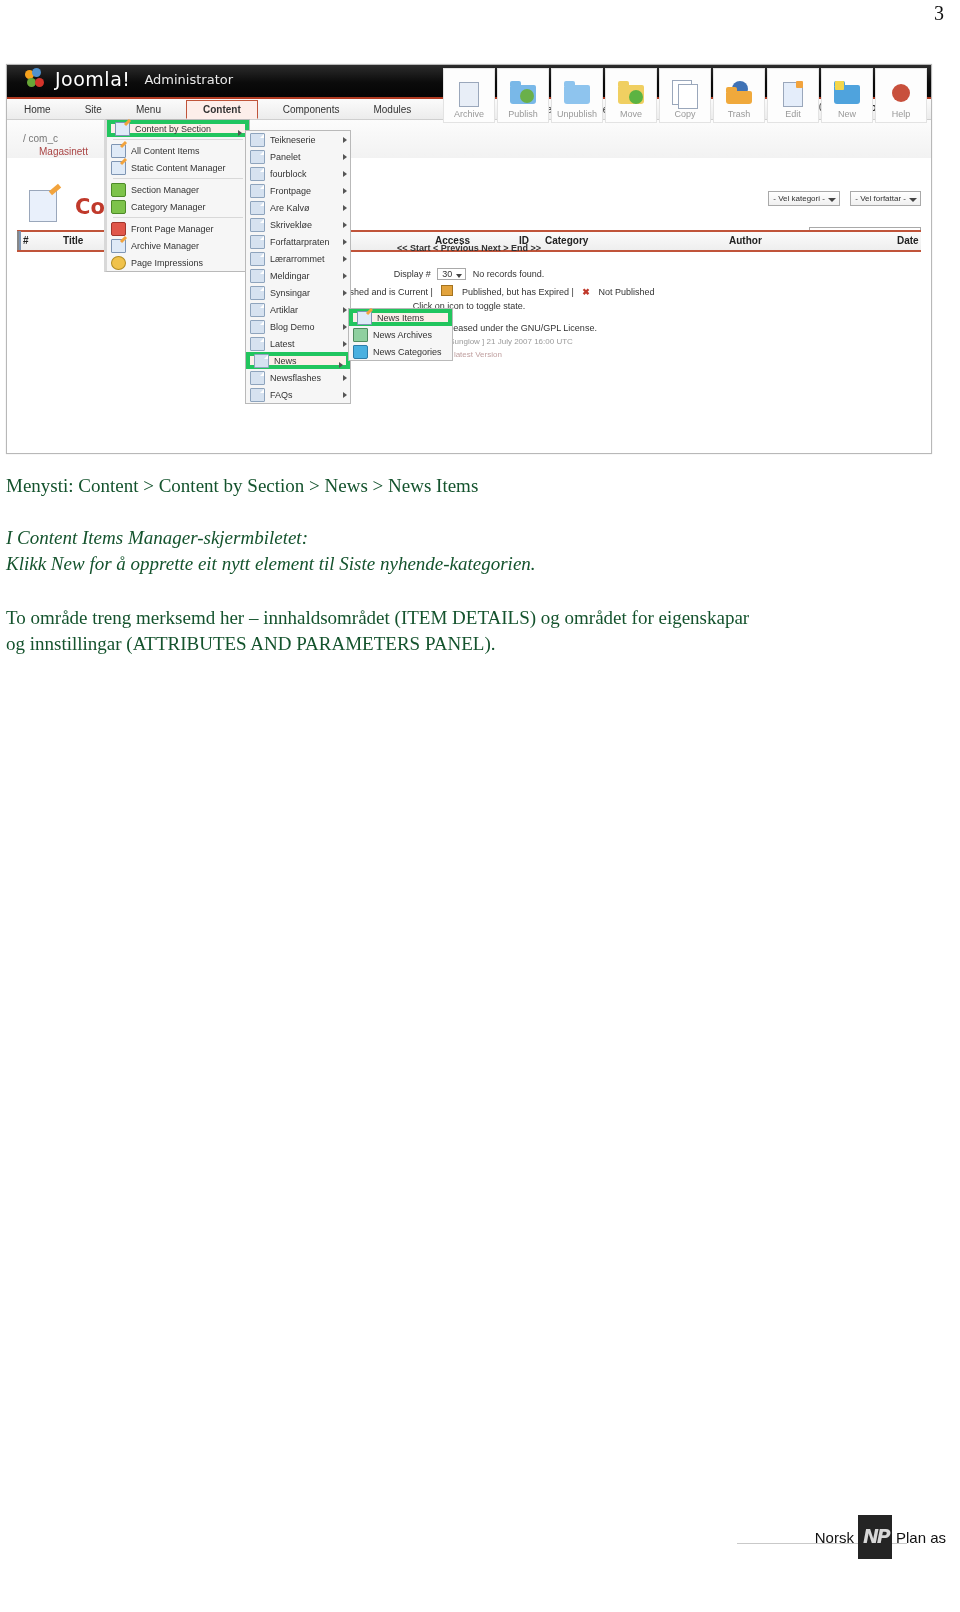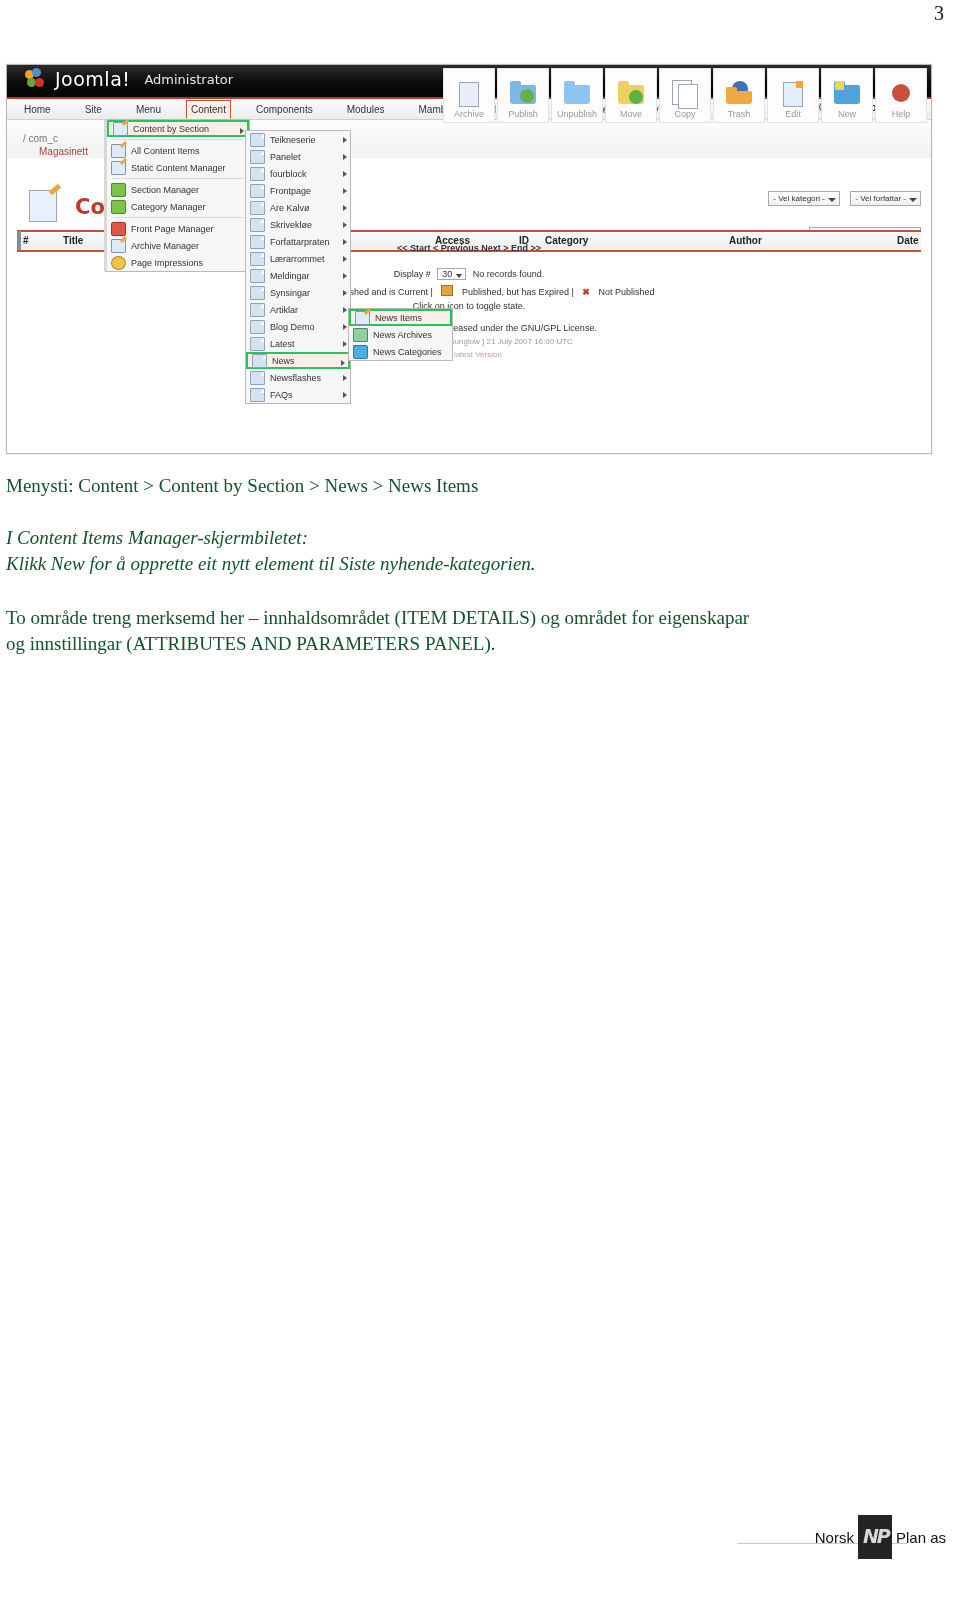--- a/index.html
+++ b/index.html
@@ -50,21 +50,21 @@
     background:linear-gradient(#fbfbfb,#ececec);
     border-bottom:1px solid #cfcfcf;
     display:flex;align-items:center;
   }
   .j-menubar .mi{
     font-size:10px;color:#333;padding:3px 9px;margin:8px;line-height:13px;
     white-space:nowrap;
   }
   .j-menubar .mi.active{
     background:#fdeeea;border:1px solid #c0543a;border-bottom:1px solid #fdeeea;
-    padding:2px 4px;color:#333;position:relative;z-index:30;
+    padding:2px 16px;color:#333;position:relative;z-index:30;font-weight:bold;
   }
   .j-status{position:absolute;right:6px;top:36px;display:flex;align-items:center;gap:4px;font-size:10px;color:#333;}
   .mail-ico{width:15px;height:11px;background:#9fd46a;border:1px solid #6f9c44;border-radius:2px;position:relative;display:inline-block;}
   .mail-ico:after{content:"";position:absolute;left:1px;top:0;width:11px;height:6px;background:#f2d98a;border-bottom:1px solid #c8a858;}
   .ppl-ico{width:16px;height:12px;position:relative;display:inline-block;}
   .ppl-ico b{position:absolute;width:7px;height:11px;border-radius:3px 3px 0 0;display:block;}
   .ppl-ico b:nth-child(1){background:#3f72b5;left:0;top:1px;}
   .ppl-ico b:nth-child(2){background:#b5603f;left:7px;top:0px;}
   .logout{margin-left:16px;font-size:10px;color:#222;font-weight:bold;}
   .toolbtns{position:absolute;right:4px;top:3px;display:flex;gap:2px;justify-content:space-between;}
@@ -160,21 +160,21 @@
     background:#f6f6f6;border:1px solid #b9b9b9;z-index:41;margin-top:11px;
   }
   .menu3{
     position:absolute;left:341px;top:243px;width:103px;
     background:#f6f6f6;border:1px solid #b9b9b9;z-index:42;
   }
   .mitem{
     height:17px;display:flex;align-items:center;gap:5px;padding:0 4px;
     font-size:9px;color:#333;box-sizing:border-box;position:relative;
   }
-  .mitem.sel{background:#fcefe9;border:2px solid #22c55e;}
+  .mitem.sel{background:#fcefe9;border:4px solid #22c55e;}
   .mitem .arr{position:absolute;right:3px;top:6px;border-top:3px solid transparent;border-bottom:3px solid transparent;border-left:4px solid #555;}
   .msep{height:1px;background:#d8d8d8;margin:2px 6px;}
   .mico{width:13px;height:12px;flex:0 0 13px;position:relative;}
   .mico.doc2{background:#d6e2f0;border:1px solid #8ea4bd;border-radius:1px;}
   .mico.doc2:after{content:"";position:absolute;right:0;top:0;border-left:4px solid transparent;border-bottom:4px solid #fff;}
   .mico.pencil{background:#dfeaf7;border:1px solid #7e95b3;border-radius:1px;}
   .mico.pencil:after{content:"";position:absolute;right:-2px;top:-2px;width:7px;height:3px;background:#f2a33c;transform:rotate(-45deg);}
   .mico.folder{background:#49b0e0;border:1px solid #2c7ca8;border-radius:1px 2px 2px 2px;}
   .mico.folderg{background:#7dc34a;border:1px solid #4d8a28;border-radius:1px 2px 2px 2px;}
   .mico.glob{background:#f0c24b;border:1px solid #b18c22;border-radius:50%;}

